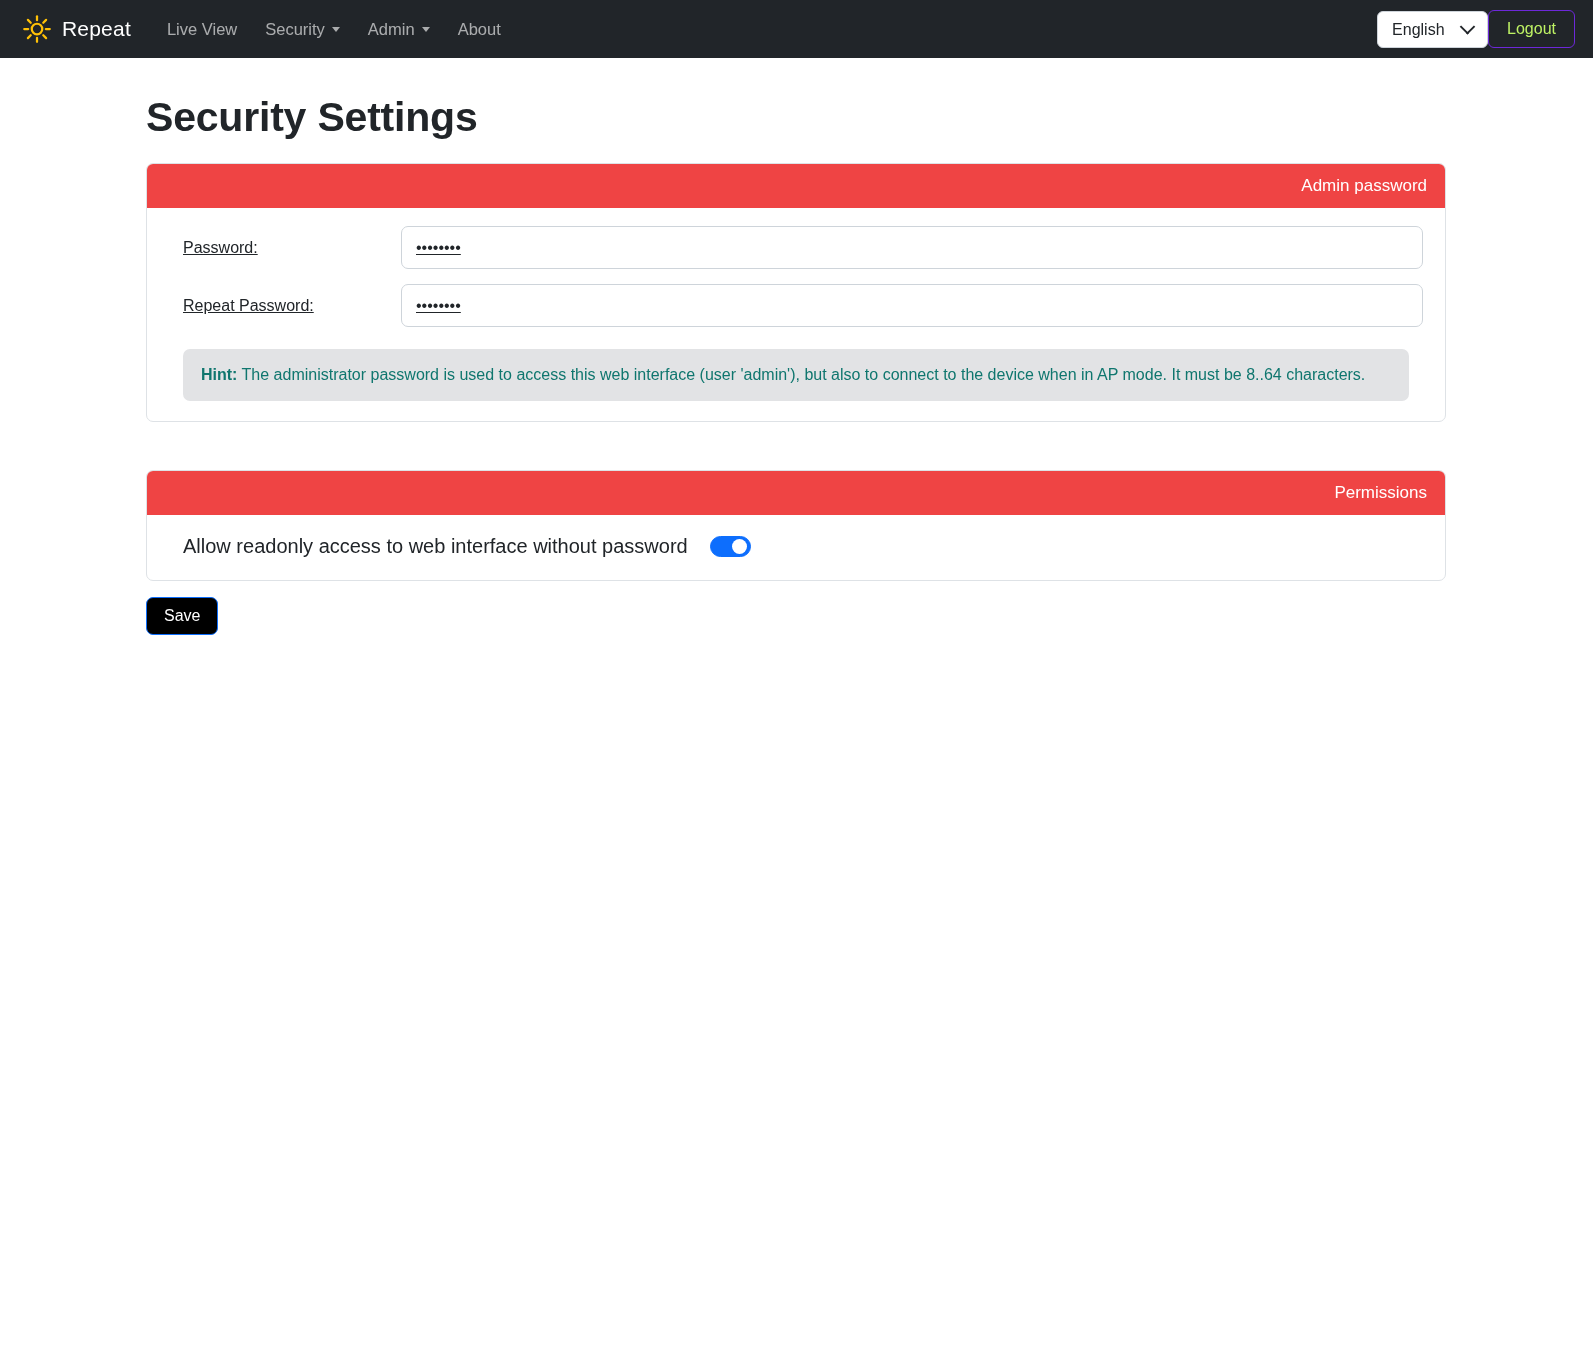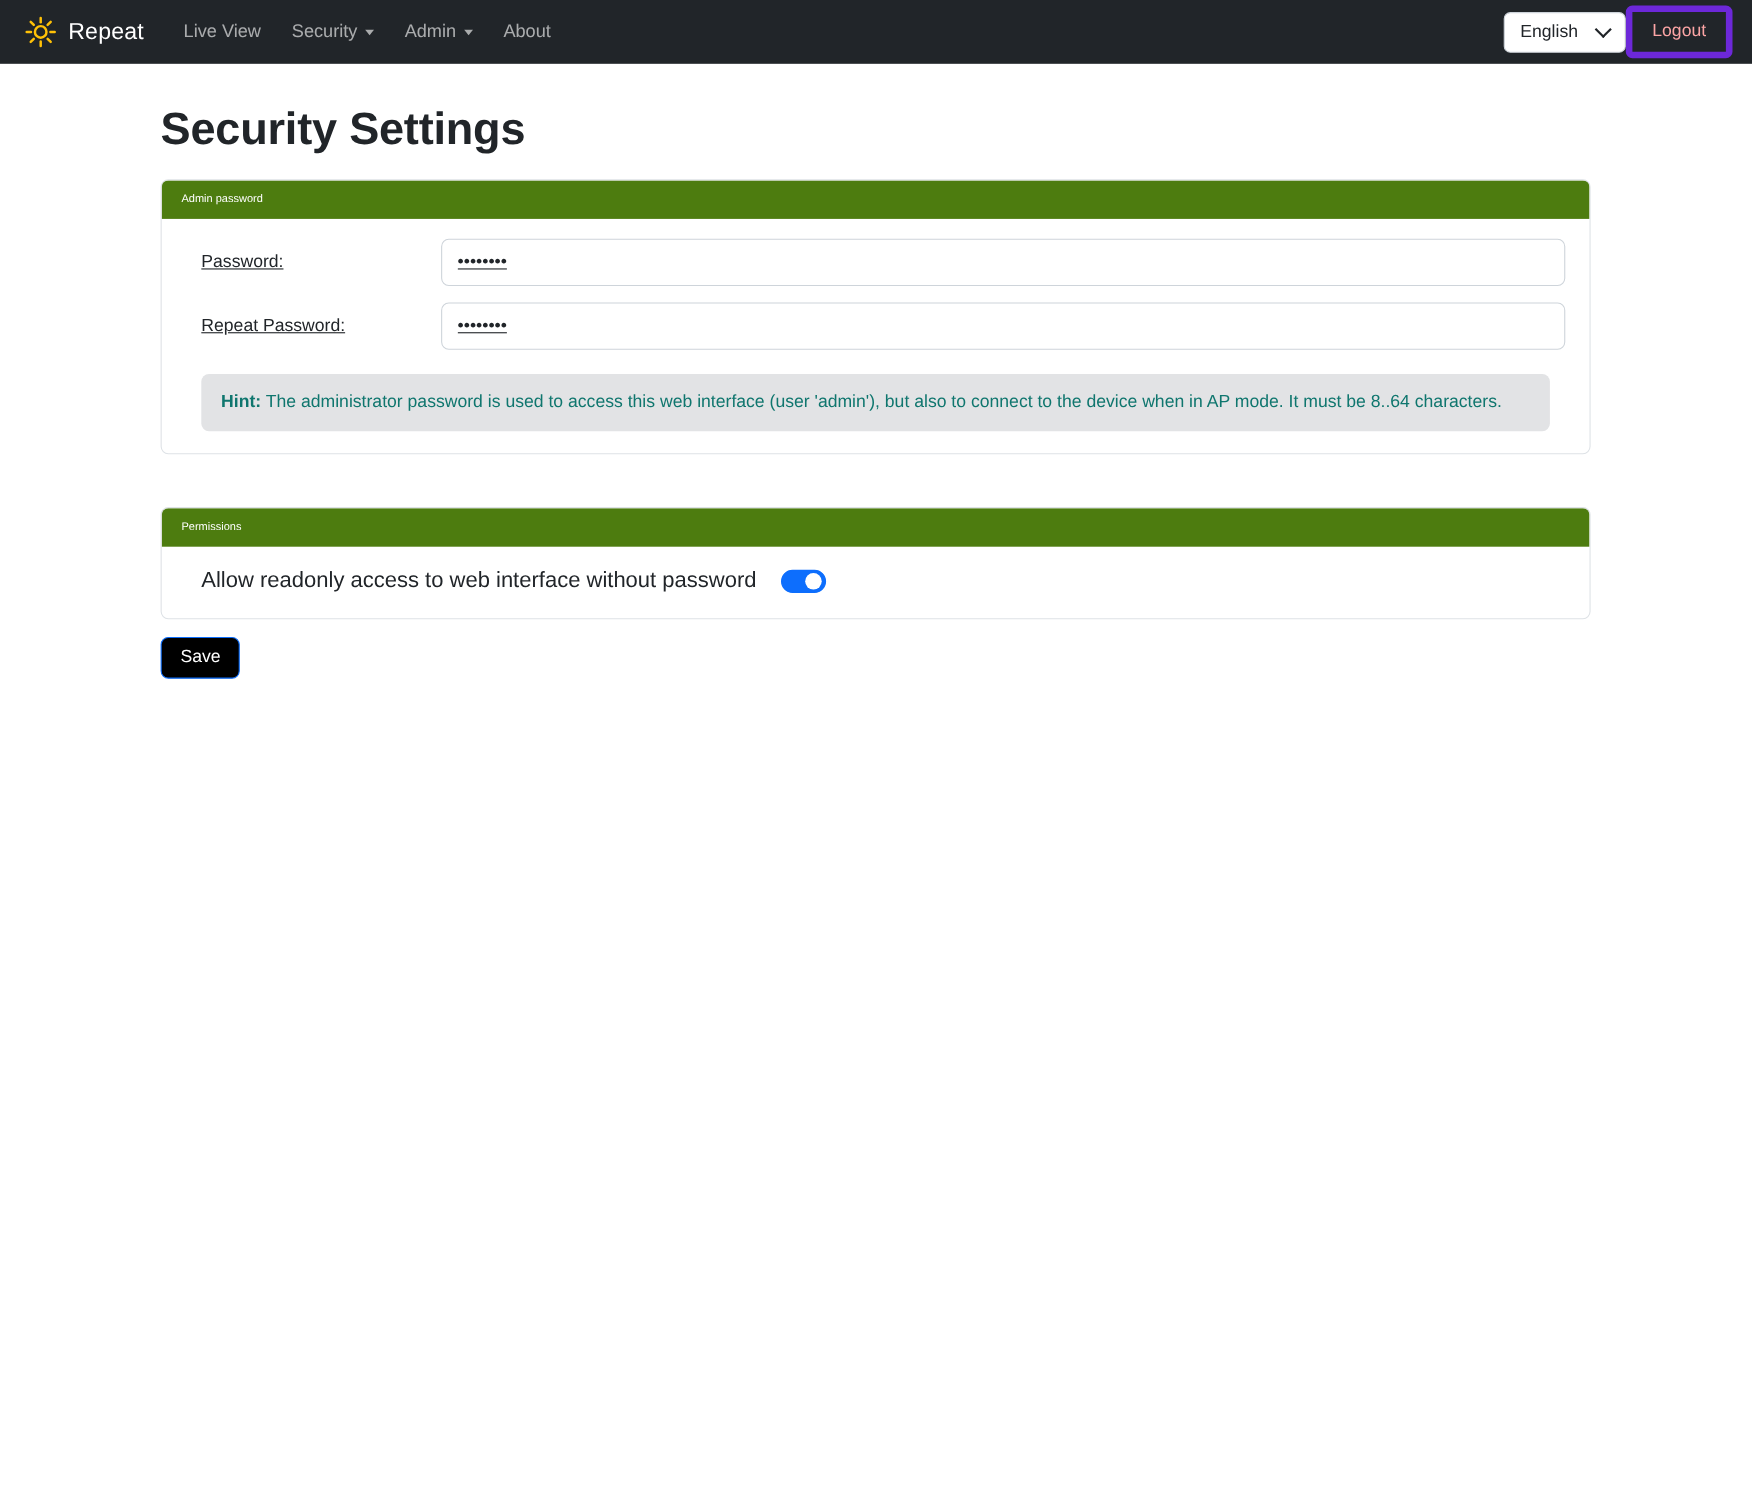--- a/index.html
+++ b/index.html
@@ -85,22 +85,22 @@
     position: absolute;
     right: 15px; top: 50%;
     width: 9px; height: 9px;
     border-right: 2px solid #212529;
     border-bottom: 2px solid #212529;
     transform: translateY(-70%) rotate(45deg);
     pointer-events: none;
   }
   .logout-btn {
     background: transparent;
-    border: 6px solid #6d28d9;
-    color: #fca5a5;
+    border: 1px solid #6d28d9;
+    color: #bef264;
     border-radius: 6px;
     padding: 9px 18px;
     font-size: 16px;
     font-family: "Liberation Sans", sans-serif;
     cursor: pointer;
   }
 
   
   .page {
     padding: 0 0 0 0;
@@ -118,24 +118,25 @@
   }
 
   .card {
     border: 1px solid #dee2e6;
     border-radius: 7px;
     background: #fff;
     overflow: hidden;
     margin-bottom: 0;
   }
   .card-header {
-    background: #4d7c0f;
+    background: #ef4444;
     color: #fff;
-    font-size: 10px;
+    font-size: 17px;
     padding: 12px 18px;
+    text-align: right;
   }
   .card-body {
     padding: 18px 18px 20px 18px;
   }
 
   .form-row {
     display: flex;
     align-items: center;
     margin-bottom: 15px;
     text-decoration: underline;

